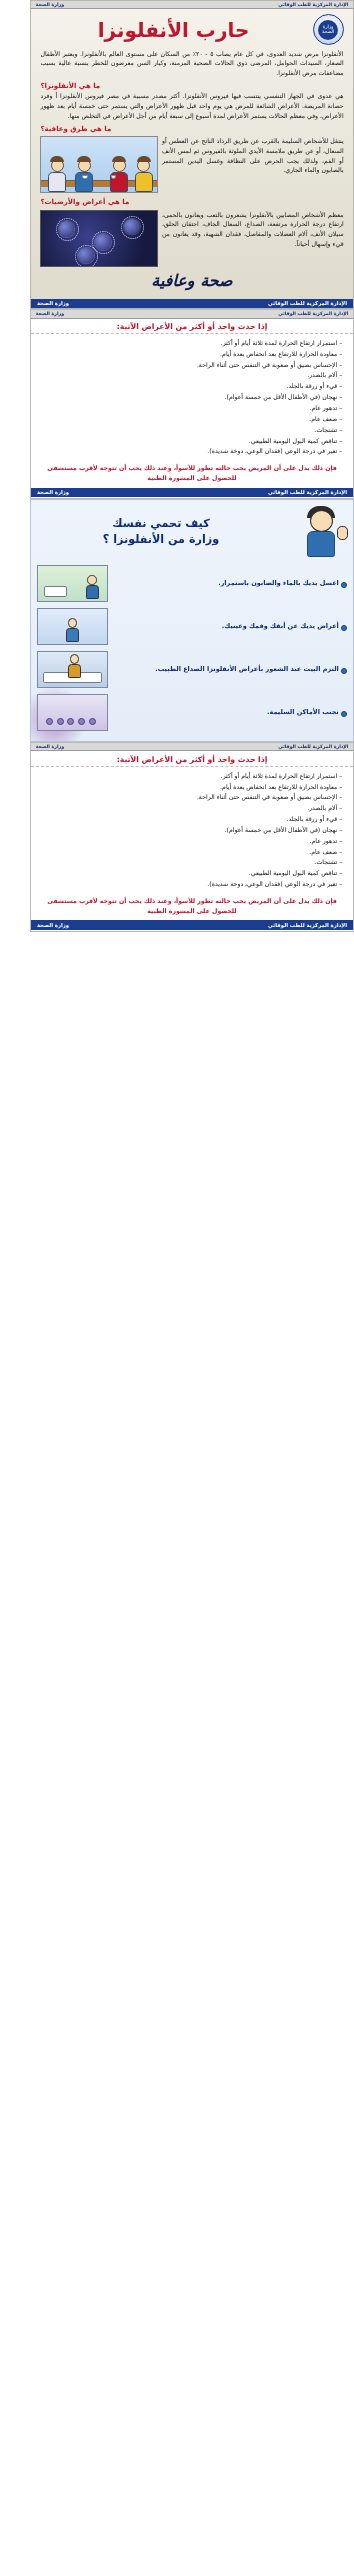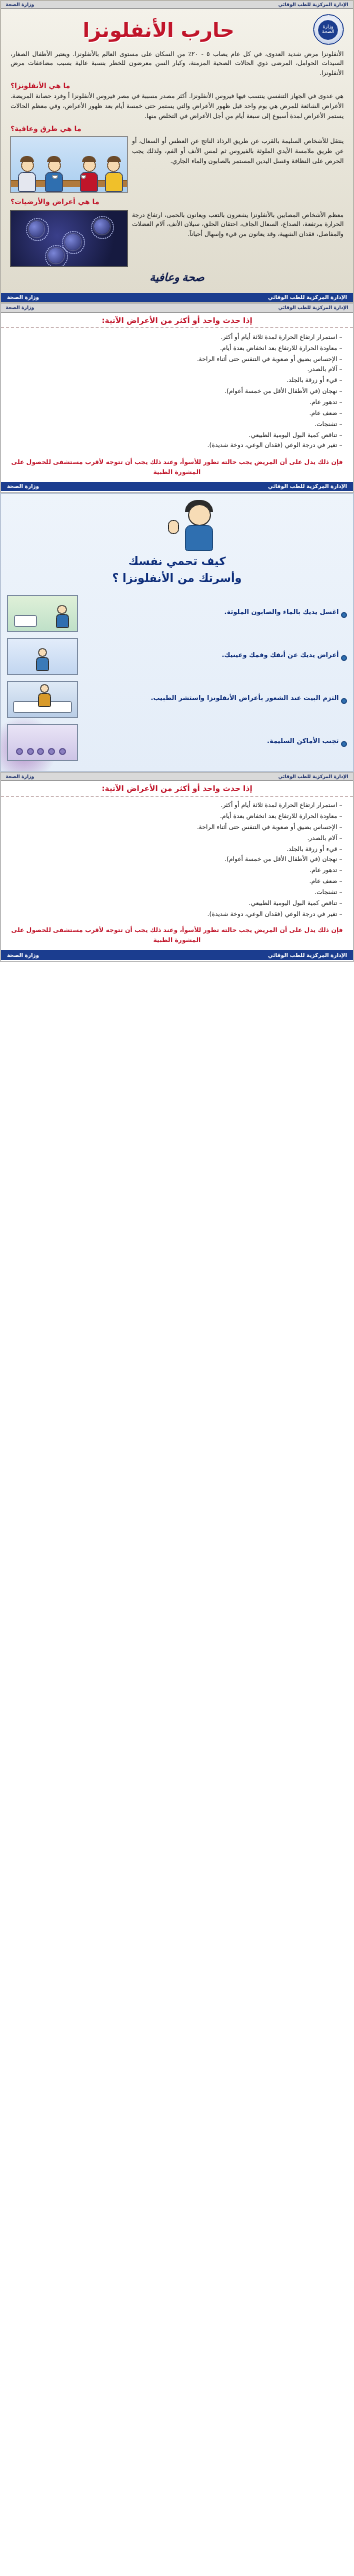--- a/index.html
+++ b/index.html
@@ -6,21 +6,21 @@
   html, body {
     margin: 0; padding: 0;
     background: #ffffff;
   }
   body {
     width: 354px;
     font-family: "DejaVu Sans", "Liberation Sans", sans-serif;
     direction: rtl;
   }
   .page {
-    width: 354px;
+    width: 324px;
     position: relative;
     background: #ffffff;
   }
 
   
   .topbar {
     display: flex;
     justify-content: space-between;
     align-items: center;
     background: #d9d9d9;
@@ -191,26 +191,25 @@
     content: "";
     position: absolute;
     left: 50%; top: 50%;
     width: 21px; height: 21px;
     margin: -10.6px 0 0 -10.6px;
     border-radius: 50%;
     border: 0.6px dotted rgba(200,210,255,0.6);
   }
   .signature {
     text-align: center;
-    font-size: 11px;
+    font-size: 16px;
     color: #0d1a4b;
     padding: 1.2px 0 4.7px 0;
     font-weight: bold;
     font-style: italic;
-    font-family: Liberation Serif, serif;
   }
 
   
   .warn-block {
     background: #ffffff;
     border: 0.6px solid #b9b9b9;
     padding: 0 0 1.2px 0;
   }
   .warn-title {
     text-align: center;
@@ -248,23 +247,22 @@
   
   .protect {
     background: linear-gradient(180deg,#eef4fb 0%, #e4edf8 100%);
     border: 0.6px solid #b8c4d6;
     position: relative;
     overflow: hidden;
   }
   .protect-head {
     display: flex;
     align-items: center;
-    gap: 7px;
+    gap: 15px;
     padding: 5.9px 7px 2.4px 7px;
-    flex-direction: column;
   }
   .kid {
     flex: 0 0 47px;
     height: 52px;
     position: relative;
   }
   .kid .k-head {
     position: absolute; top: 3.5px; left: 10.6px;
     width: 23.6px; height: 22.4px; border-radius: 50%;
     background: #f7dcb6; border: 1.2px solid #2b2b2b;
@@ -485,28 +483,28 @@
 
     <div class="protect-head">
       <div class="kid">
         <div class="k-hair"></div>
         <div class="k-head"></div>
         <div class="k-body"></div>
         <div class="k-hand"></div>
       </div>
       <div class="protect-title">
         <div>كيف تحمي نفسك</div>
-        <div>وأسرتك من الأنفلونزا ؟</div>
+        <div>وزارة من الأنفلونزا ؟</div>
       </div>
     </div>
 
     <div class="steps">
 
       <div class="step">
-        <div class="step-txt">اغسل يديك بالماء والصابون الملوثة.</div>
+        <div class="step-txt">اغسل يديك بالماء والصابون باستمرار.</div>
         <div class="step-img t1">
           <div class="sink"></div>
           <div class="mini-fig">
             <div class="mh"></div>
             <div class="mb" style="background:#2f6fb0;"></div>
           </div>
         </div>
       </div>
 
 
@@ -515,21 +513,21 @@
         <div class="step-img t3">
           <div class="mini-fig" style="right:28px;">
             <div class="mh"></div>
             <div class="mb" style="background:#3a7ab8;"></div>
           </div>
         </div>
       </div>
 
 
       <div class="step">
-        <div class="step-txt">التزم البيت عند الشعور بأعراض الأنفلونزا واستشر الطبيب.</div>
+        <div class="step-txt">التزم البيت عند الشعور بأعراض الأنفلونزا الصداع الطبيب.</div>
         <div class="step-img t5">
           <div class="bed"></div>
           <div class="mini-fig" style="right:26px; bottom:9.4px;">
             <div class="mh"></div>
             <div class="mb" style="background:#d89a2a;"></div>
           </div>
         </div>
       </div>
 
       <div class="step">

